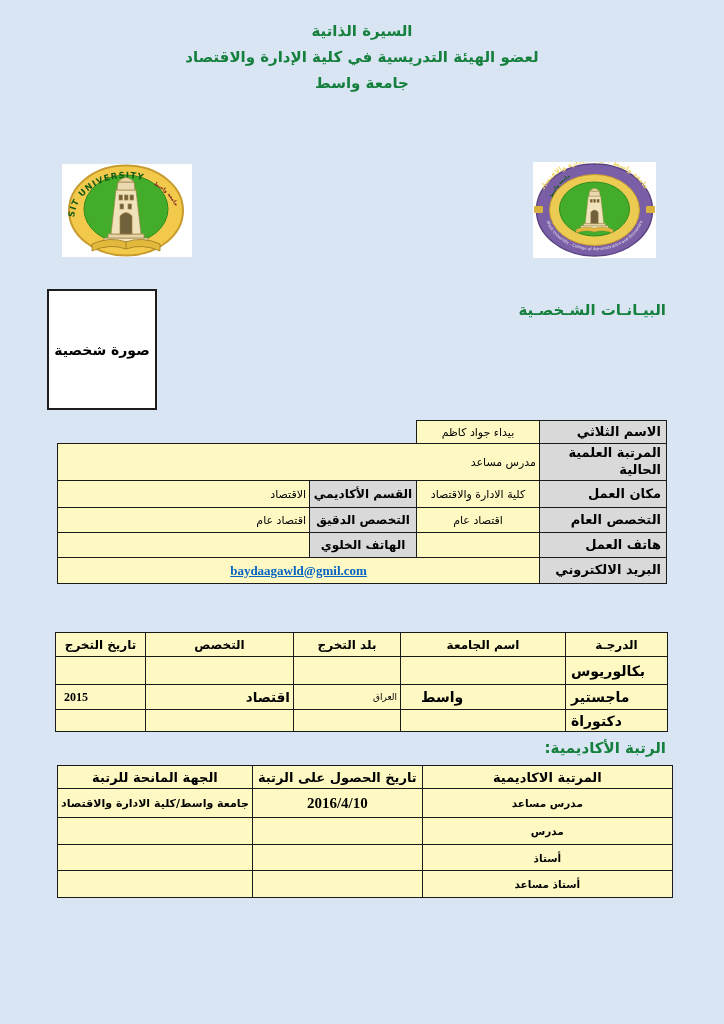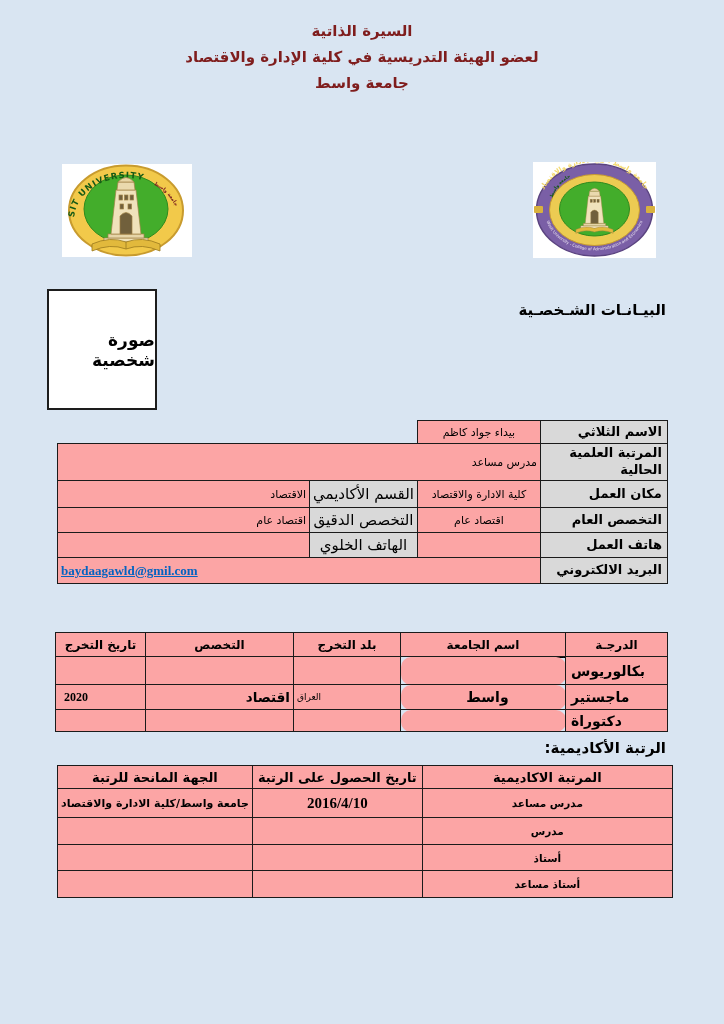--- a/index.html
+++ b/index.html
@@ -5,71 +5,71 @@
   * { margin:0; padding:0; box-sizing:border-box; }
   html,body { background:#d9e5f2; }
   .page {
     position:relative; width:724px; height:1024px;
     background:#d9e5f2; overflow:hidden;
     font-family:"DejaVu Sans", sans-serif; color:#000;
   }
   
   .title-block {
     position:absolute; top:18px; left:0; width:100%;
-    text-align:center; color:#7f1d1d; font-weight:bold;
+    text-align:center; color:#15803d; font-weight:bold;
     font-size:15px; line-height:26px;
   }
   
   .logo-box { position:absolute; background:#fff; display:flex; align-items:center; justify-content:center; }
   .logo-left  { left:62px;  top:164px; width:130px; height:93px; }
   .logo-right { left:533px; top:162px; width:123px; height:96px; }
   .logo-box svg { width:100%; height:100%; }
   
   .photo-box {
     position:absolute; left:47px; top:289px; width:110px; height:121px;
     background:#fff; border:2px solid #1d1d1d;
     display:flex; align-items:center; justify-content:center;
-    font-weight:bold; font-size:17px;
+    font-weight:bold; font-size:14px;
   }
   
   .sec-h {
-    position:absolute; right:58px; color:#000000;
+    position:absolute; right:58px; color:#15803d;
     font-weight:bold; font-size:15px; direction:rtl;
   }
   .h-personal { top:301px; }
   .h-quals    { top:598px;margin-top:46px; }
   .h-rank     { top:739px; }
   
   .tbl { position:absolute; border-collapse:collapse; table-layout:fixed; direction:rtl; }
   .tbl td, .tbl th {
-    border:1px solid #1b1b1b; background:#fca5a5;
+    border:1px solid #1b1b1b; background:#fef9c3;
     overflow:hidden; white-space:nowrap; vertical-align:middle; padding:1px 3px;
   }
   td.lab {
     background:#d9d9d9; font-weight:bold; font-size:13px;
     text-align:right; padding:1px 5px; white-space:normal; line-height:1.3;
   }
-  td.sublab { background:#d9d9d9; font-weight:normal; font-size:15px; text-align:center; }
+  td.sublab { background:#d9d9d9; font-weight:bold; font-size:12px; text-align:center; }
   td.nob { border:none; background:transparent; }
   .personal { left:57px; top:420px; }
   .personal td.val { font-size:11px; }
   .cc { text-align:center; }
   .rr { text-align:right; padding-right:7px; }
   .r2val { text-align:right; padding-right:46px; font-size:10px; }
-  .email-cell { text-align:left; padding-right:16px; }
+  .email-cell { text-align:center; padding-right:16px; }
   a.email {
     color:#0563c1; font-weight:bold; text-decoration:underline;
     font-size:13px; font-family:"Liberation Serif", serif; direction:ltr; unicode-bidi:embed;
     cursor:pointer;
   }
   .quals { left:55px; top:632px; }
   .quals th { font-weight:bold; font-size:12px; text-align:center; }
   td.deg  { font-weight:bold; font-size:14px;   text-align:left;  padding-left:5px; }
-  td.uni  { font-weight:bold; font-size:14px;   text-align:center;  padding-left:12px;border-radius:10px; }
-  td.ctry { font-size:9px; text-align:left; }
+  td.uni  { font-weight:bold; font-size:14px;   text-align:left;  padding-left:20px; }
+  td.ctry { font-size:9px; text-align:right; }
   td.maj  { font-weight:bold; font-size:13.5px; text-align:right; }
   td.yr   { font-weight:bold; font-size:12px;   text-align:left;  padding-left:8px; }
   .latin  { font-family:"Liberation Serif", serif; direction:ltr; unicode-bidi:embed; }
   .rank-tbl { left:57px; top:765px; }
   .rank-tbl th { font-weight:bold; font-size:13px; text-align:center; }
   td.rank  { font-weight:bold; font-size:10.5px; text-align:center; }
   td.date  { font-weight:bold; font-size:15px;   text-align:center; }
   td.grant { font-weight:bold; font-size:11px;   text-align:center; }
 </style>
 </head>
@@ -221,21 +221,21 @@
       <td class="uni"></td>
       <td class="ctry"></td>
       <td class="maj"></td>
       <td class="yr latin"></td>
     </tr>
     <tr style="height:25px">
       <td class="deg">ماجستير</td>
       <td class="uni">واسط</td>
       <td class="ctry">العراق</td>
       <td class="maj">اقتصاد</td>
-      <td class="yr latin">2020</td>
+      <td class="yr latin">2015</td>
     </tr>
     <tr style="height:22px">
       <td class="deg">دكتوراة</td>
       <td class="uni"></td>
       <td class="ctry"></td>
       <td class="maj"></td>
       <td class="yr latin"></td>
     </tr>
   </tbody>
     </table>

